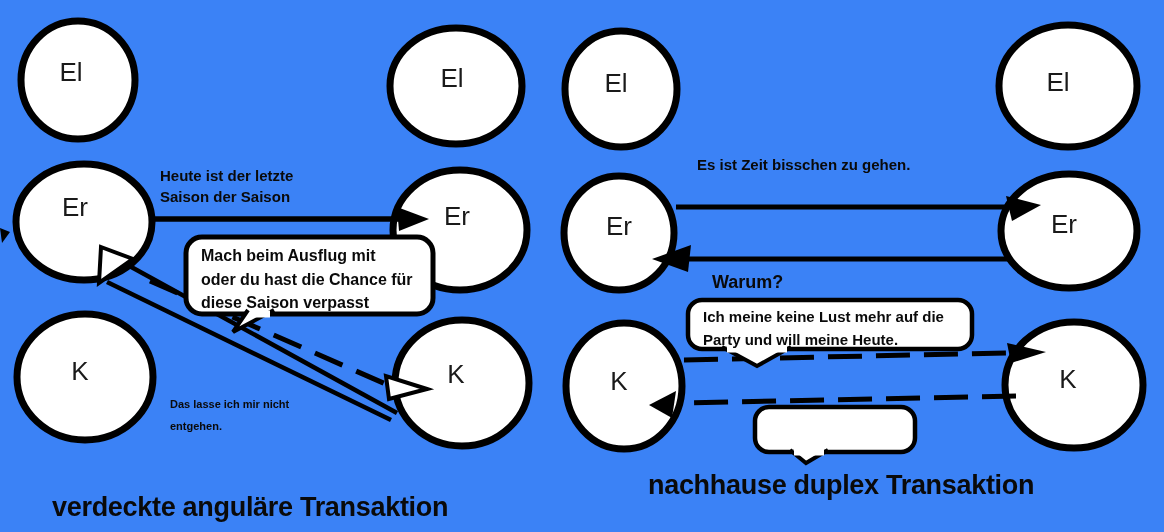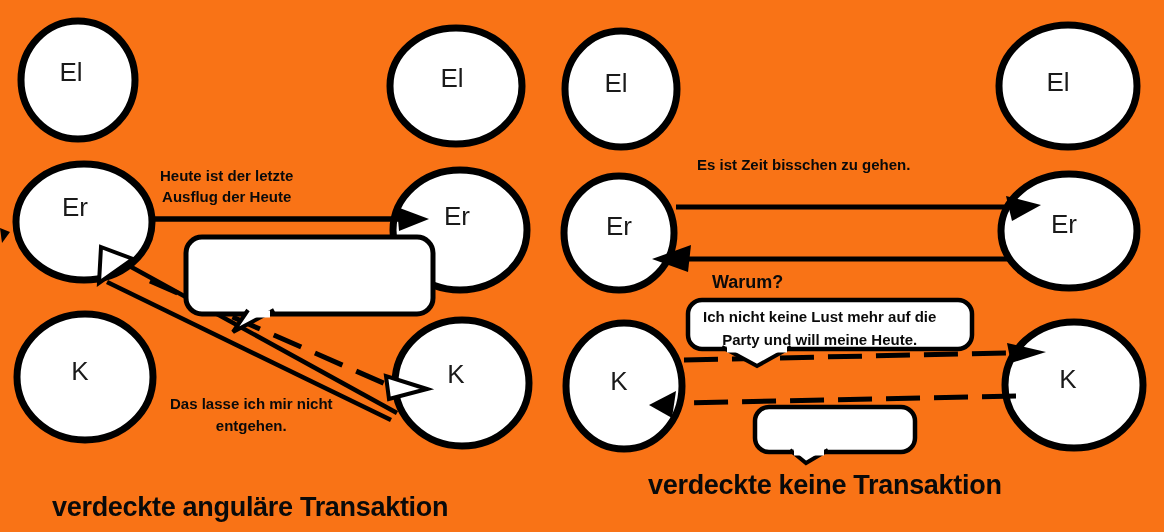--- a/index.html
+++ b/index.html
@@ -1,31 +1,31 @@
 <!DOCTYPE html>
 <html><head>
 <meta charset="utf-8">
 <style>
   html,body{margin:0;padding:0;background:#fff;}
   .canvas{
-    position:relative;width:1164px;height:532px;background:#f97316;overflow:hidden;
+    position:relative;width:1164px;height:532px;background:#3b82f6;overflow:hidden;
     font-family:"Liberation Sans",sans-serif;color:#111;
   }
   .canvas svg{position:absolute;left:0;top:0;}
   .ego{
     position:absolute;transform:translate(-50%,-50%);
     font-size:26px;font-weight:400;color:#1a1a1a;white-space:nowrap;
   }
   .note{
     position:absolute;font-weight:bold;white-space:nowrap;color:#0a0a0a;
   }
-  .note span{display:block;text-align:center;}
+  .note span{display:block;}
   .stim-l{left:160px;top:165px;font-size:15px;line-height:21px;}
   .bub-l-text{left:201px;top:244px;font-size:16px;line-height:23.5px;}
-  .resp-l{left:170px;top:393px;font-size:15px;line-height:22px;}
+  .resp-l{left:170px;top:393px;font-size:11px;line-height:22px;}
   .stim-r{left:697px;top:156px;font-size:15px;}
   .warum{left:712px;top:272px;font-size:18px;}
   .bub-r1-text{left:703px;top:305px;font-size:15px;line-height:23px;}
   .bub-r2-text{left:770px;top:410px;font-size:15px;line-height:21px;}
   .title{
     position:absolute;font-weight:bold;font-size:27px;color:#0a0a0a;
     letter-spacing:-0.3px;white-space:nowrap;
   }
   .title-left{left:52px;top:492px;}
   .title-right{left:648px;top:470px;}
@@ -99,29 +99,34 @@
 
   <div class="ego" style="left:616px;top:83px;">El</div>
   <div class="ego" style="left:619px;top:226px;">Er</div>
   <div class="ego" style="left:619px;top:381px;">K</div>
   <div class="ego" style="left:1058px;top:82px;">El</div>
   <div class="ego" style="left:1064px;top:224px;">Er</div>
   <div class="ego" style="left:1068px;top:379px;">K</div>
 
   <div class="note stim-l">
     <span>Heute ist der letzte</span>
-    <span>Ausflug der Heute</span>
+    <span>Saison der Saison</span>
+  </div>
+  <div class="note bub-l-text">
+    <span>Mach beim Ausflug mit</span>
+    <span>oder du hast die Chance für</span>
+    <span>diese Saison verpasst</span>
   </div>
   <div class="note resp-l">
     <span>Das lasse ich mir nicht</span>
     <span>entgehen.</span>
   </div>
   <div class="title title-left">verdeckte anguläre Transaktion</div>
 
   <div class="note stim-r">Es ist Zeit bisschen zu gehen.</div>
   <div class="note warum">Warum?</div>
   <div class="note bub-r1-text">
-    <span>Ich nicht keine Lust mehr auf die</span>
+    <span>Ich meine keine Lust mehr auf die</span>
     <span>Party und will meine Heute.</span>
   </div>
-  <div class="title title-right">verdeckte keine Transaktion</div>
+  <div class="title title-right">nachhause duplex Transaktion</div>
 
 </div>
 
 </body></html>

